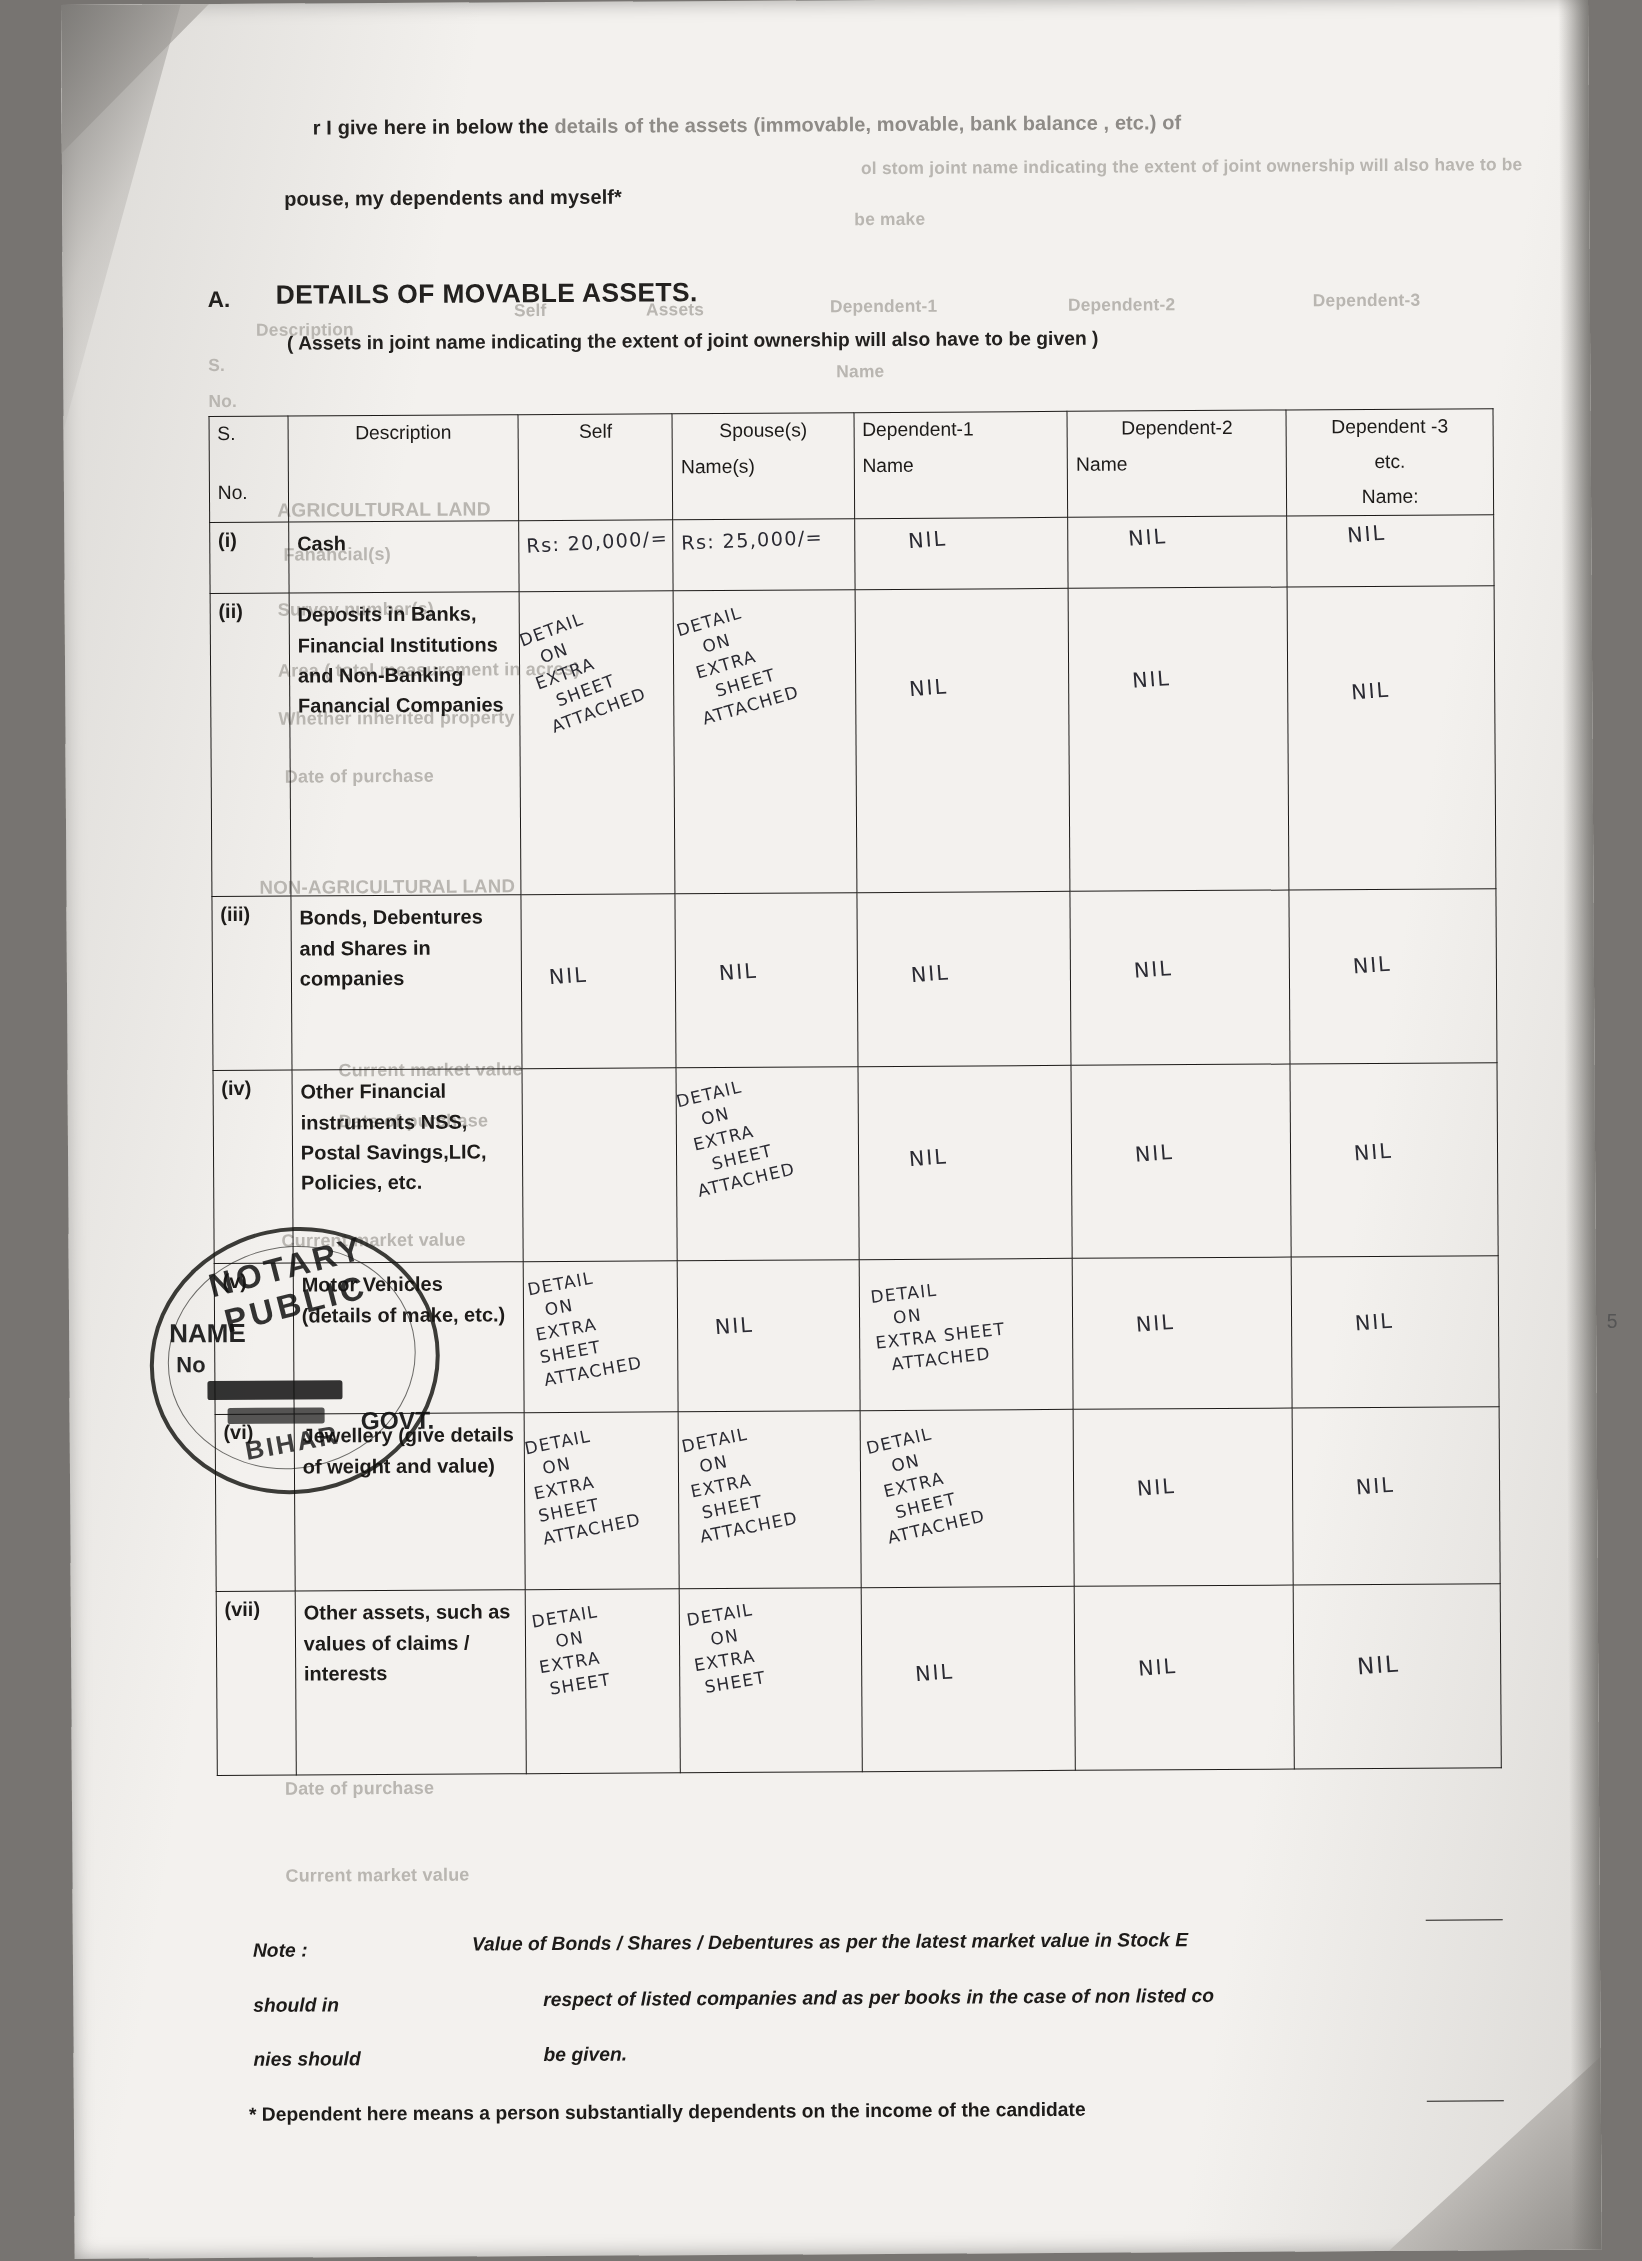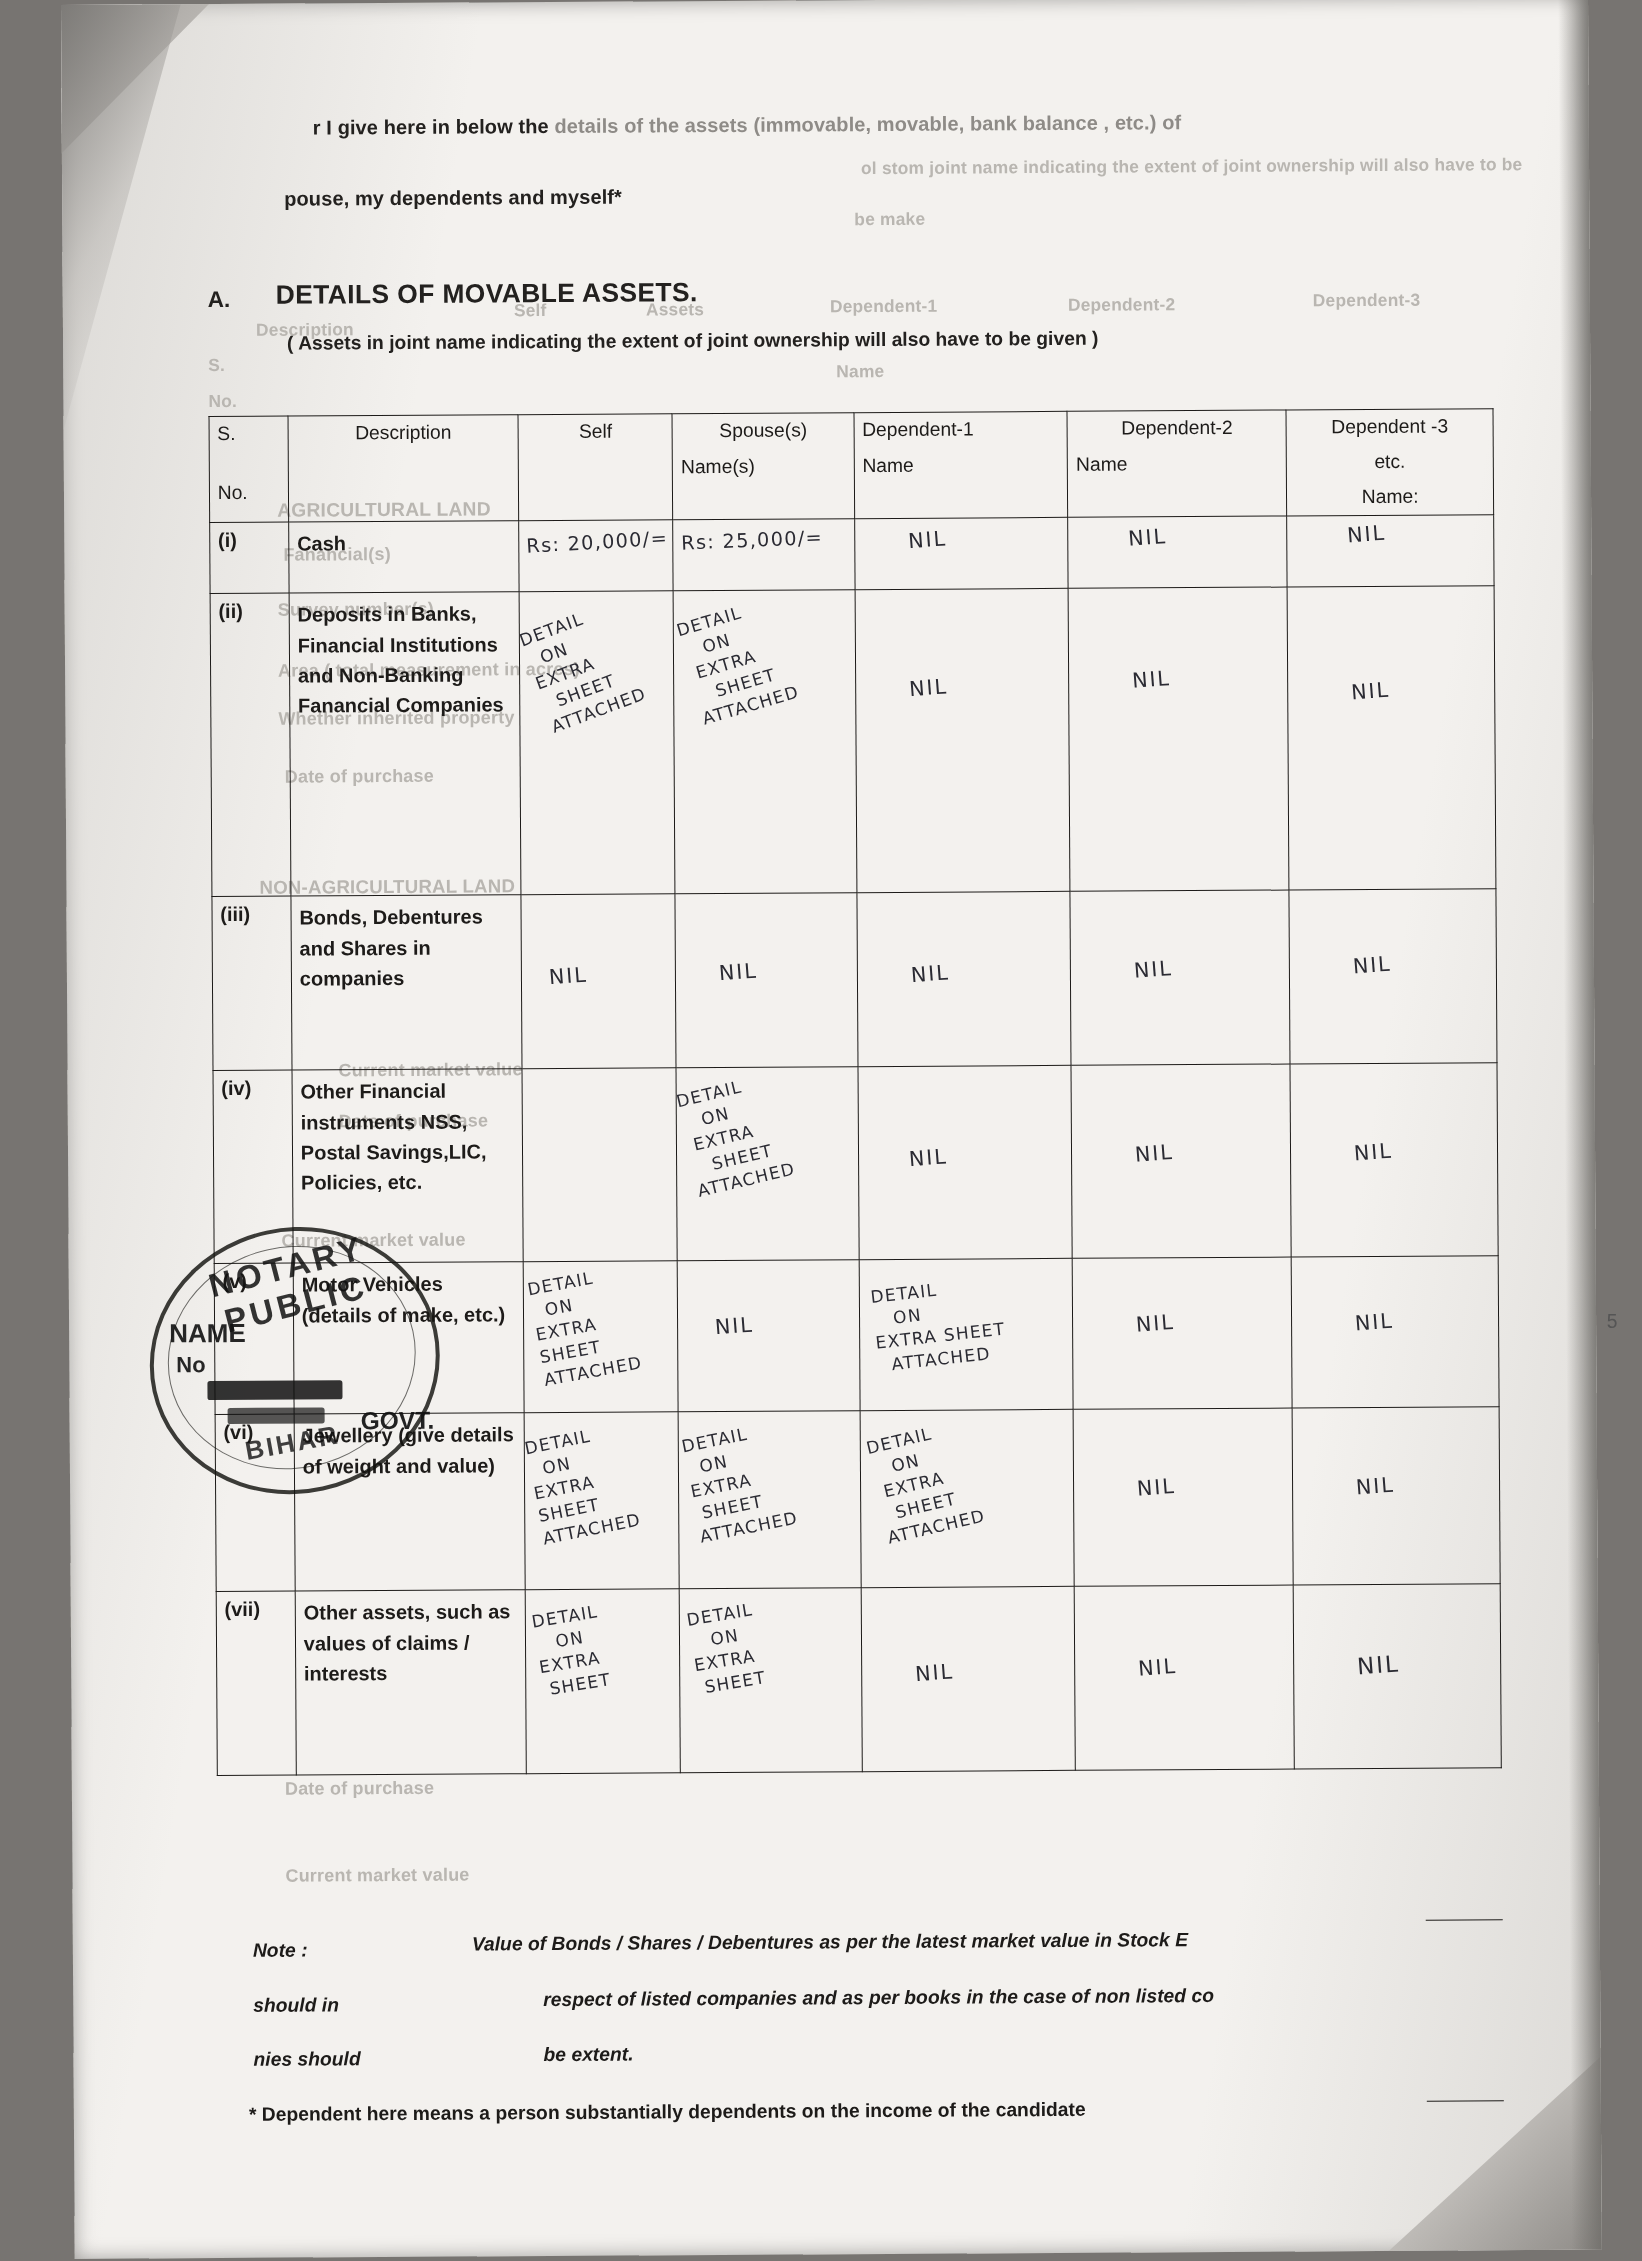--- a/index.html
+++ b/index.html
@@ -444,21 +444,21 @@
     <div class="mid3" style="left:230px;top:193px;">GOVT.</div>
     <div class="ink2"></div>
     <div class="arc-bot">BIHAR</div>
   </div>
 
   <div class="note" style="left:180px;top:1936px;">Note :</div>
   <div class="note" style="left:399px;top:1931px;">Value of Bonds / Shares / Debentures as per  the latest market value in Stock E</div>
   <div class="note" style="left:180px;top:1991px;">should in</div>
   <div class="note" style="left:470px;top:1987px;">respect of listed companies and as per books in the case of non listed co</div>
   <div class="note" style="left:180px;top:2045px;">nies should</div>
-  <div class="note" style="left:470px;top:2042px;">be extent.</div>
+  <div class="note" style="left:470px;top:2042px;">be given.</div>
   <div class="note-box" style="left:1353px;top:1923px;width:77px;height:180px;border-left:none;border-right:none;"></div>
   <div class="star-note" style="left:175px;top:2100px;">* Dependent here means a person substantially dependents on the income of the candidate</div>
 
   <div class="fold"></div>
   <div class="fold2"></div>
   <div class="fold-br"></div>
   <div class="edge-right"></div>
 </div>
 
 <div class="sidemark">5</div>

